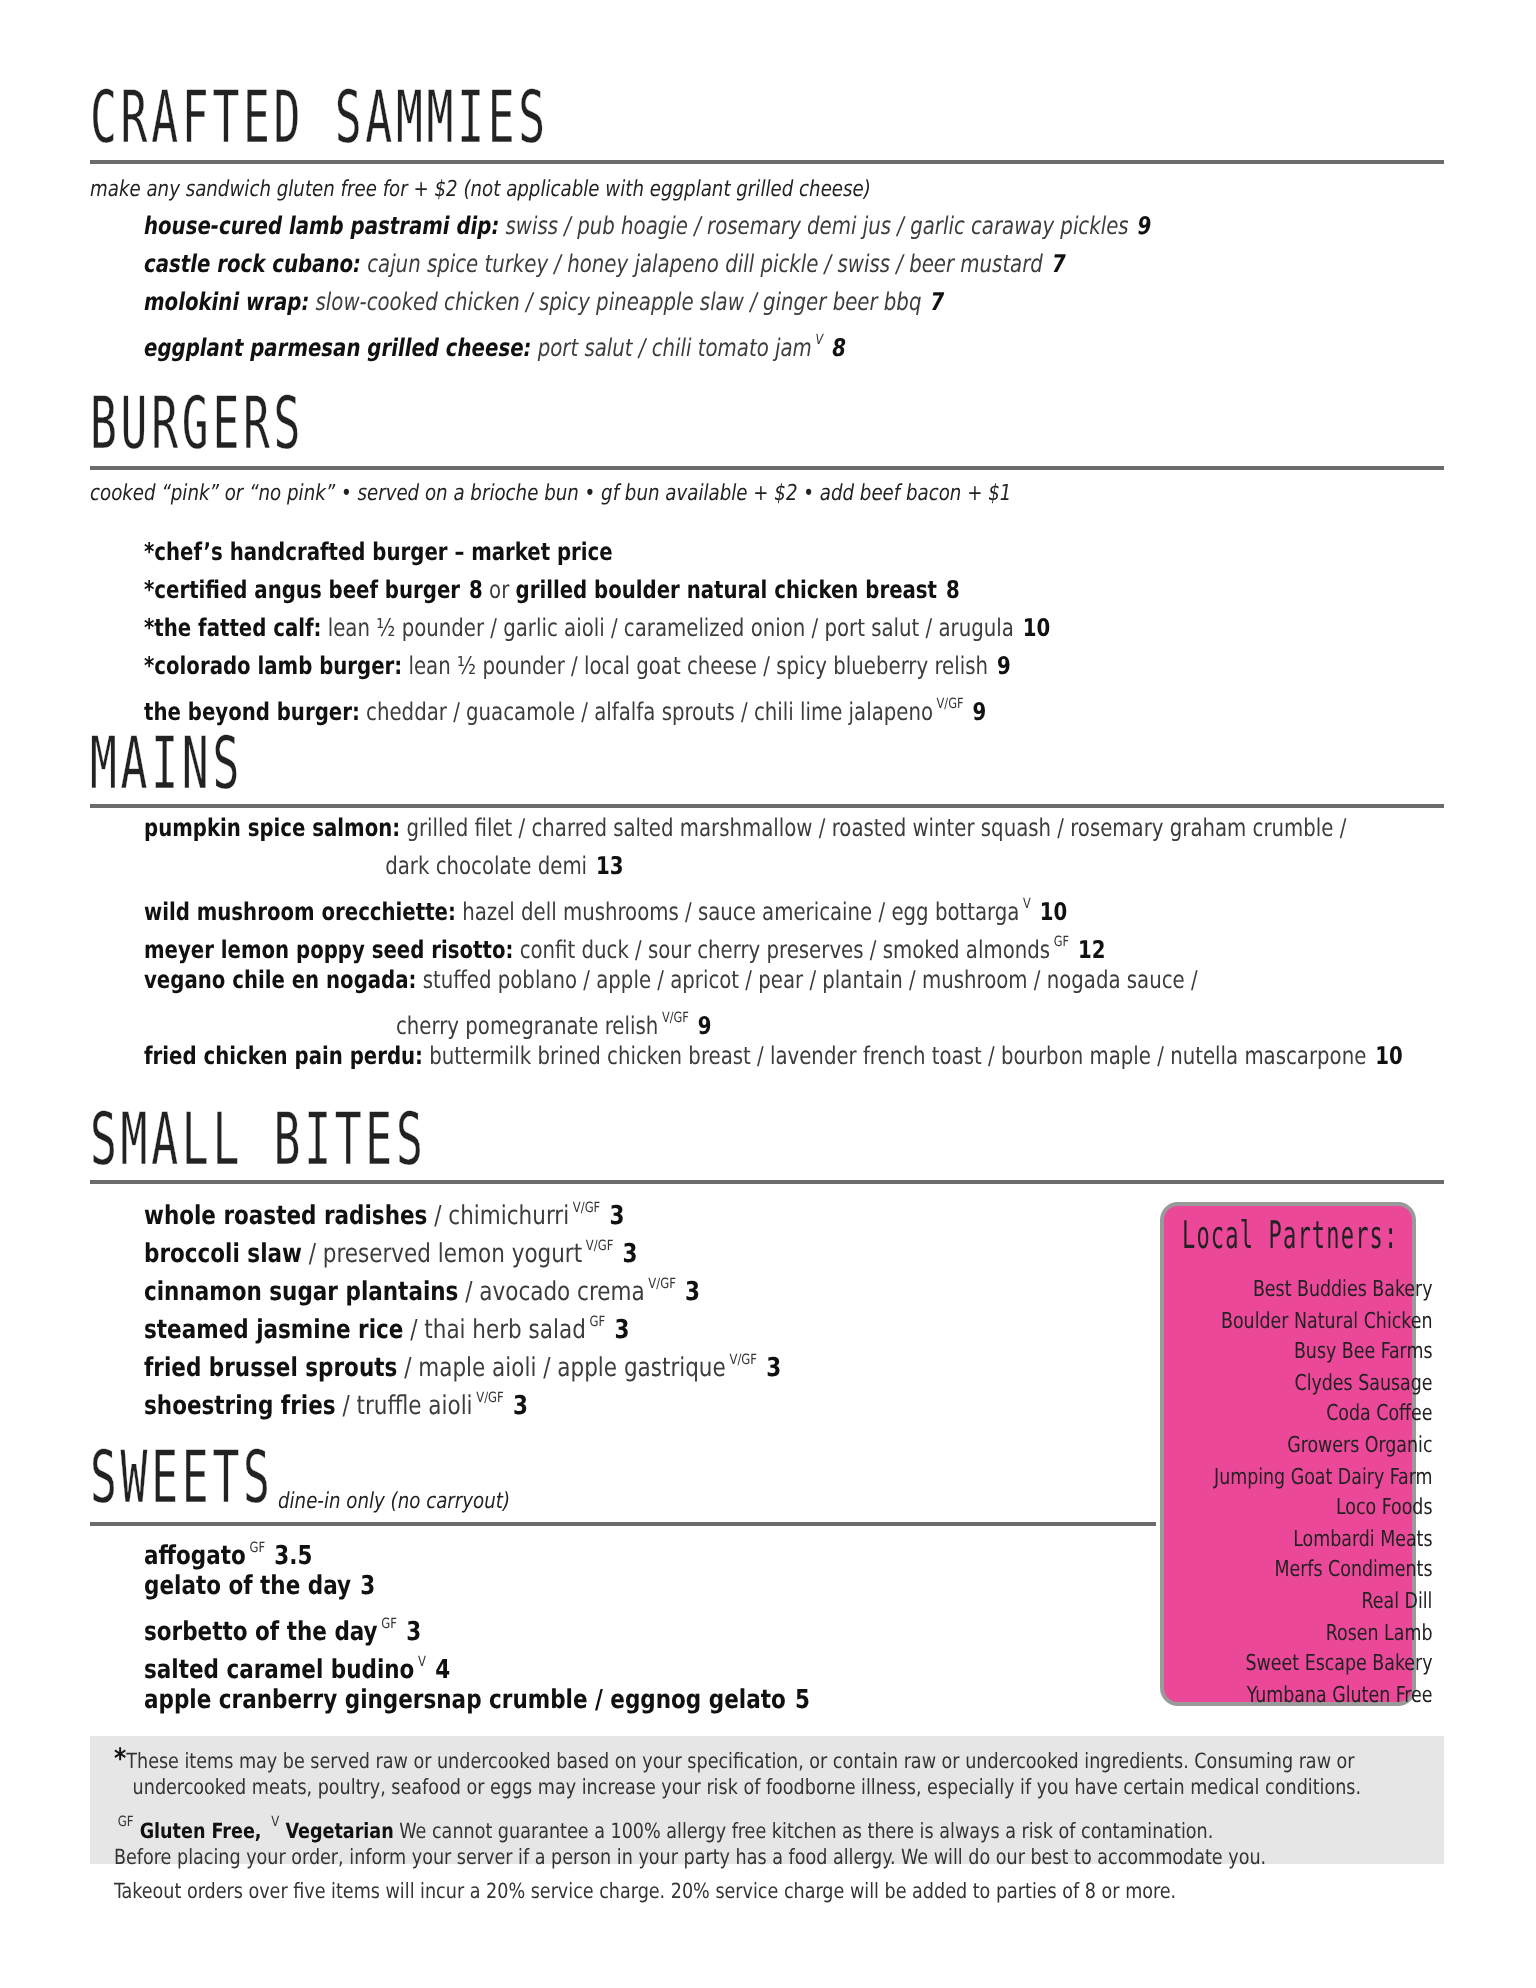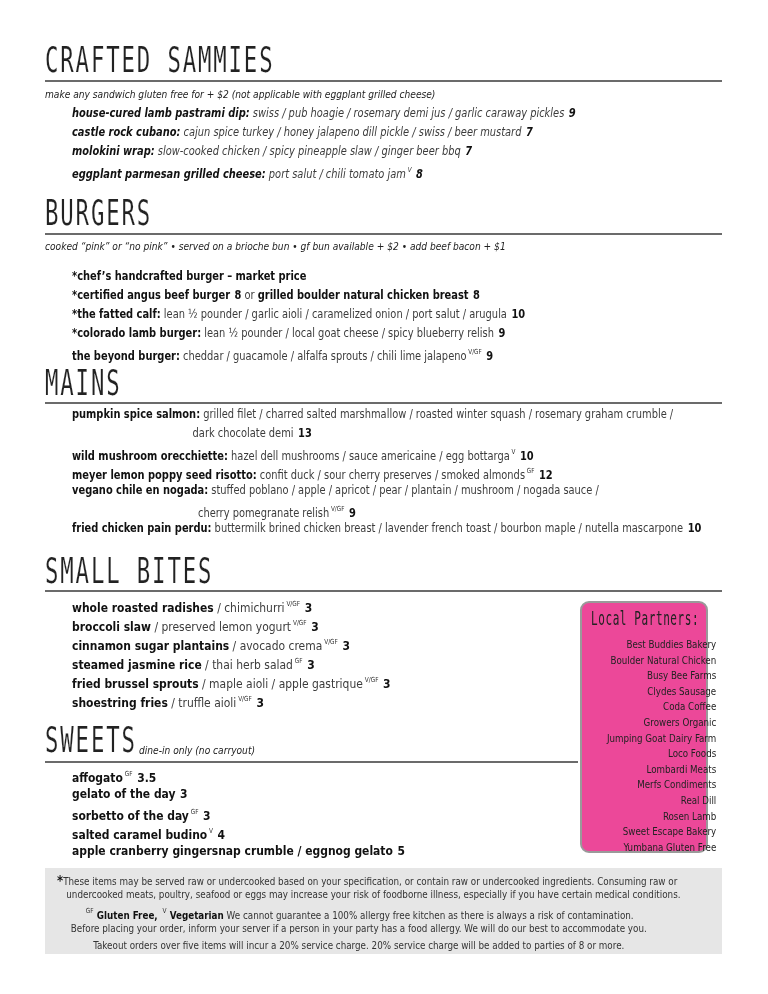--- a/index.html
+++ b/index.html
@@ -37,22 +37,22 @@
     }
     .partners .ptitle {
       position: absolute; left: 9px; top: 4px; font-family: "DejaVu Sans Mono", monospace;
       font-size: 19px; color: #222; transform: scaleX(0.58); transform-origin: left top; white-space: nowrap;
       letter-spacing: 1px;
     }
     .partners ul { list-style: none; margin: 4px; padding: 0; position: absolute; left: 21px; top: 30px; }
     .partners li { font-size: 11px; height: 15.6px; line-height: 15.6px; color: #222; white-space: nowrap;
       transform: scaleX(0.88); transform-origin: left center; }
     .footer {
-      position: absolute; left: 45px; top: 868px; width: 677px; height: 86px; background: #e6e6e6;
-      font-size: 10.5px; color: #333; box-sizing: border-box; padding: 6px 16px 0 12px; text-align: center;
+      position: absolute; left: 45px; top: 868px; width: 677px; height: 64px; background: #e6e6e6;
+      font-size: 10.5px; color: #333; box-sizing: border-box; padding: 6px 16px 0 12px;
     }
     .footer .line { white-space: nowrap; line-height: 13px; transform: scaleX(0.93); transform-origin: left center; }
     .footer .ind { padding-left: 10px; }
     .footer .gap { margin-top: 4px; }
     .footer .ast { font-weight: bold; font-size: 14px; color: #111; }
   </style>
 </head>
 <body>
 
 <div class="section-title" style="top:42px;font-size:36px;">CRAFTED SAMMIES</div>

